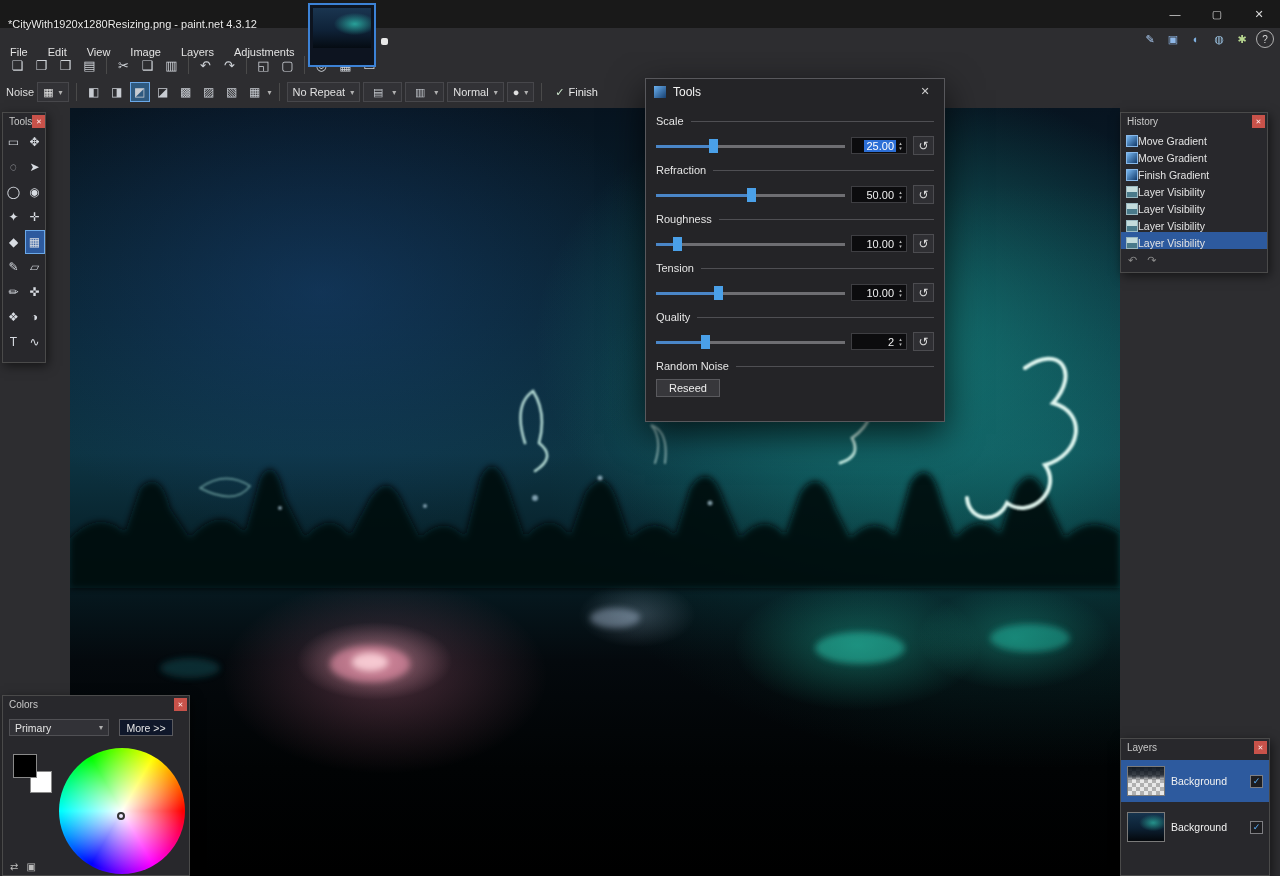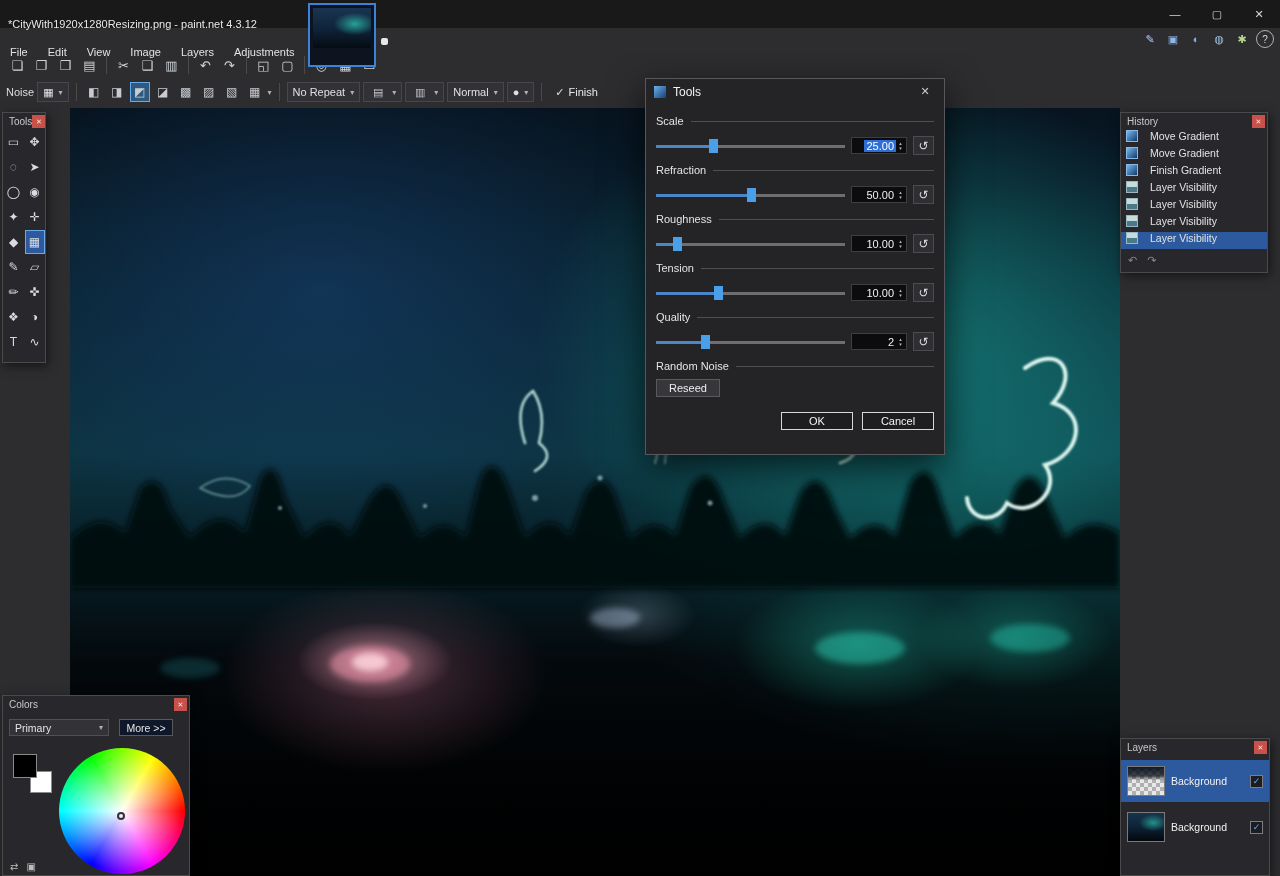--- a/index.html
+++ b/index.html
@@ -86,21 +86,21 @@
   .value-box .num { padding:0 2px; }
   .value-box.selected .num { background:#2d6fd6; color:#fff; }
   .spin { display:flex; flex-direction:column; justify-content:center; width:9px; color:#b8b8b8; font-size:5px; line-height:5px; text-align:center; }
   .reset-btn { width:21px; height:19px; background:#2f2f33; border:1px solid #4c4c50; color:#dcdcdc; font-size:12px; display:flex; align-items:center; justify-content:center; flex:none; }
   .reseed-btn { margin-top:7px; width:64px; height:18px; background:#37373b; border:1px solid #5a5a5e; color:#eeeeee; font-size:11px; display:flex; align-items:center; justify-content:center; }
   .dialog-buttons { display:flex; justify-content:flex-end; gap:9px; margin-top:15px; }
   .dlg-btn { width:72px; height:18px; background:#1e1e21; border:1px solid #d8d8d8; color:#f2f2f2; font-size:11px; display:flex; align-items:center; justify-content:center; }
 
   
   .history-panel { left:1120px; top:112px; width:148px; padding-bottom:2px; }
-  .history-item { display:flex; align-items:flex-start; gap:12px; height:17px; padding:0 5px; font-size:10.5px; color:#e2e2e2; white-space:nowrap; }
+  .history-item { display:flex; align-items:flex-end; gap:0; height:17px; padding:0 5px; font-size:10.5px; color:#e2e2e2; white-space:nowrap; }
   .history-item.selected { background:#2d5a9e; }
   .hicon { width:12px; height:12px; flex:none; }
   .hicon.gradient { background:linear-gradient(135deg,#78b8f2,#123a6a); border:1px solid #88b8e8; }
   .hicon.visibility { background:linear-gradient(180deg,#c4dcdc 50%,#4a7a8a 50%); border:1px solid #9ab8c0; }
   .history-footer { display:flex; gap:10px; padding:5px 7px 3px; color:#8c8c8c; font-size:11px; }
 
   
   .colors-panel { left:2px; top:695px; width:188px; height:181px; overflow:hidden; }
   .colors-controls { display:flex; gap:10px; padding:6px 6px 0; }
   .primary-select { width:100px; height:17px; background:#323237; border:1px solid #505054; display:flex; align-items:center; justify-content:space-between; padding:0 5px; font-size:10.5px; color:#e4e4e4; }
@@ -406,24 +406,20 @@
         </div>
         <div class="reset-btn">↺</div>
       </div>
 
       <div class="prop-label">
         <span>Random Noise</span>
           <i class="rule"></i>
       </div>
       <div class="reseed-btn">Reseed</div>
 
-      <div class="dialog-buttons">
-        <div class="dlg-btn">OK</div>
-        <div class="dlg-btn">Cancel</div>
-      </div>
     </div>
   </div>
 
   <div class="float-panel history-panel">
     <div class="panel-title">
       <span>History</span>
       <span class="close-red">✕</span>
     </div>
     <div class="history-item">
       <span class="hicon gradient"></span>

